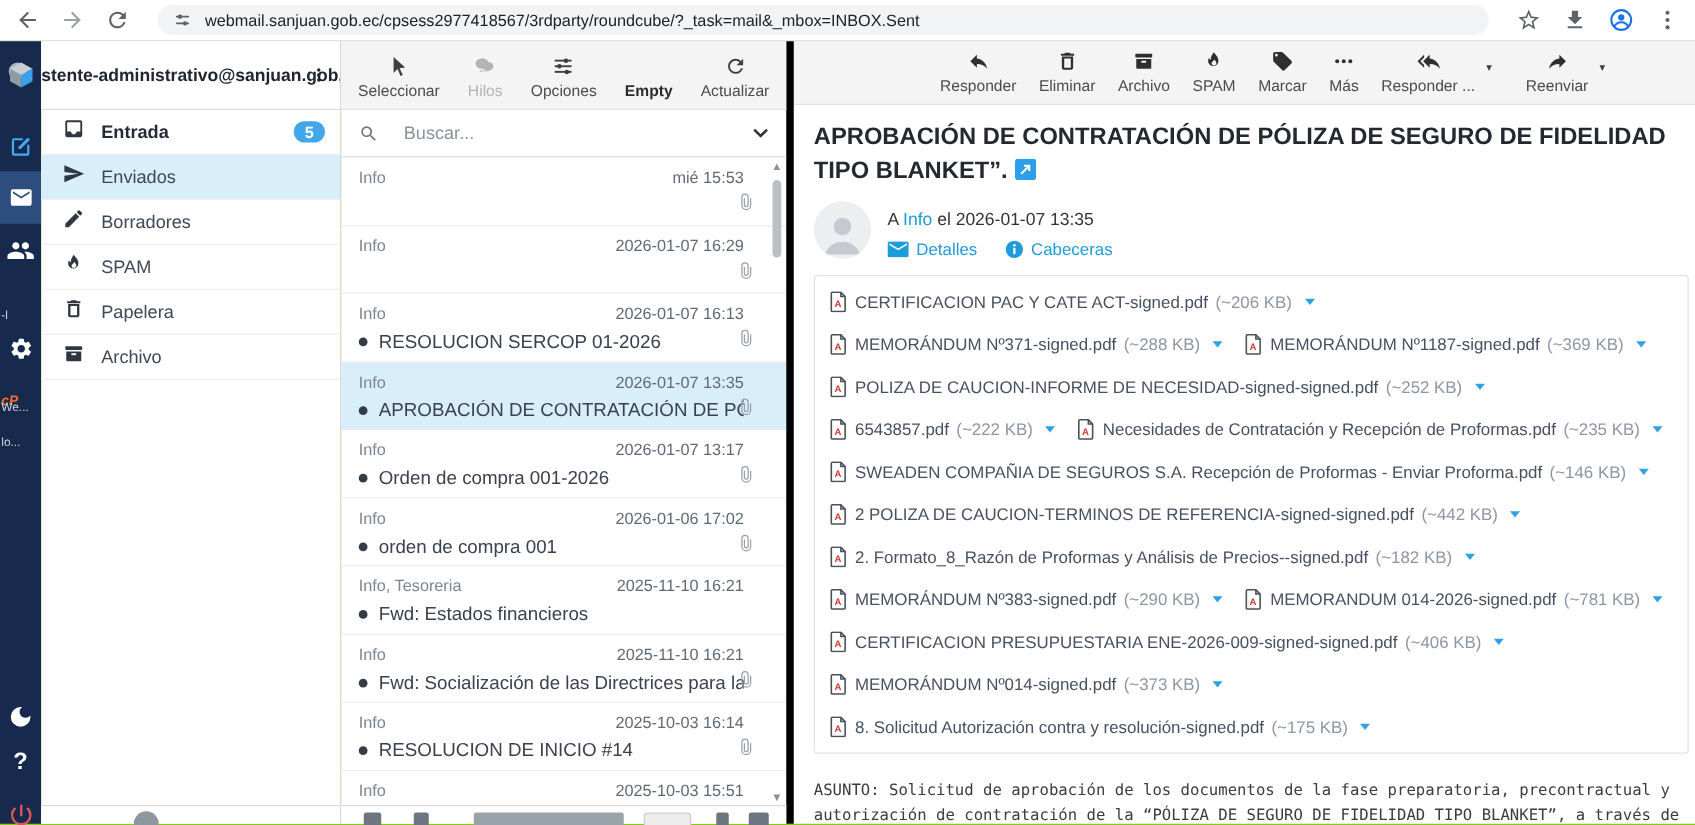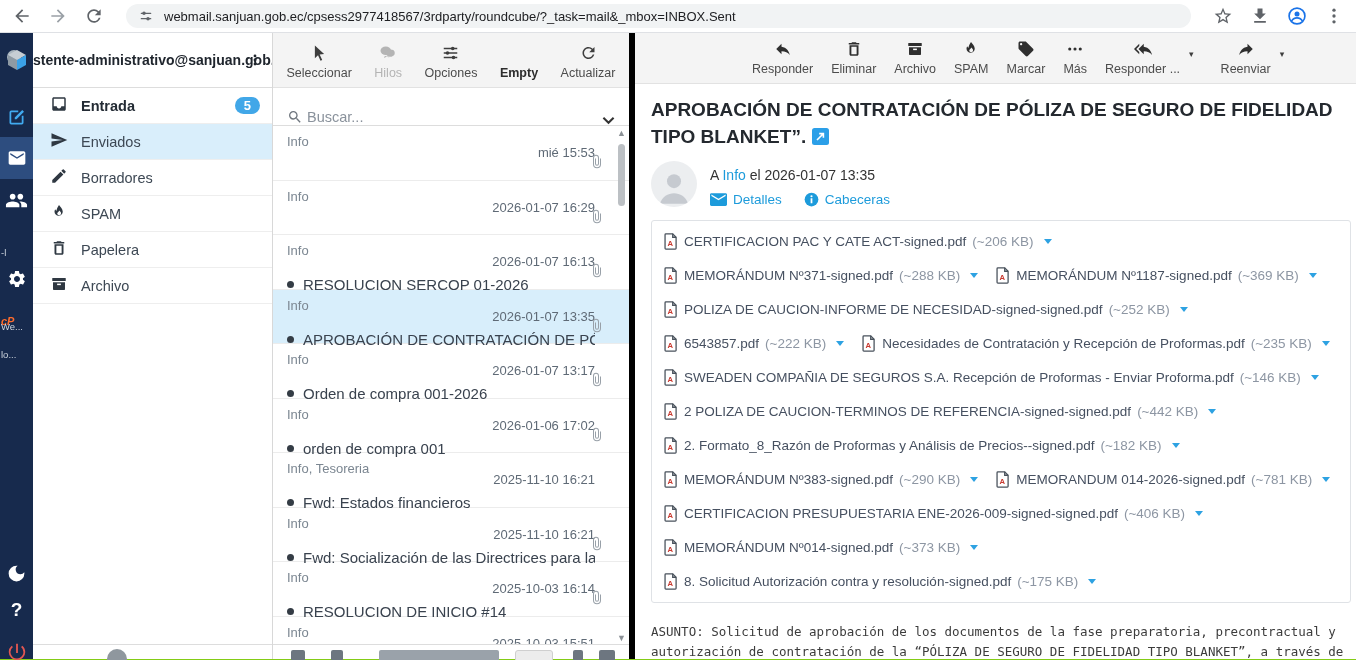--- a/index.html
+++ b/index.html
@@ -48,28 +48,28 @@
   .listpane { width:362px; border-right:6px solid #000000; display:flex; flex-direction:column; position:relative; background:#fff; flex:none; }
   .toolbar { height:55px; background:#f4f4f4; border-bottom:1px solid #e2e2e2; display:flex; align-items:stretch; }
   .tb-btn { display:flex; flex-direction:column; align-items:center; justify-content:flex-end; gap:4px;
             padding:7px 9px; font-size:12.5px; color:#4c4c4c; cursor:pointer; }
   .tb-btn svg { display:block; }
   .tb-btn.disabled { color:#b4b4b4; }
   .tb-btn.strong { font-weight:700; color:#2d2d2d; }
   .tb-group { display:flex; }
   .tb-caret { font-size:9px; color:#3e3e3e; margin:16px 4px 0 0; }
   .list-toolbar { justify-content:space-evenly; }
-  .searchbar { height:38px; border-bottom:1px solid #ddd; display:flex; align-items:flex-end; gap:4px; padding:0 14px; }
+  .searchbar { height:38px; border-bottom:1px solid #ddd; display:flex; align-items:center; gap:20px; padding:0 14px; }
   .search-input { border:none; outline:none; flex:1; font-size:14.5px; color:#333; background:transparent; font-family:inherit; }
   .search-input::placeholder { color:#8a929c; }
   .msglist { flex:1; overflow:hidden; }
   .msg { height:54.5px; padding:8px 34px 0 14px; border-bottom:1px solid #ececec; position:relative; cursor:pointer; }
   .msg.selected { background:#d8eefb; }
   .msg-l1 { display:flex; font-size:13px; color:#7b8691; }
-  .msg-date { margin-left:auto; color:#5f6a76;margin-top:11px; }
+  .msg-date { margin-left:auto; color:#5f6a76; }
   .msg-l2 { margin-top:7px; display:flex; align-items:center; gap:9px; }
   .bullet { width:7px; height:7px; border-radius:50%; background:#343c45; flex:none; }
   .msg-subj { font-size:15px; color:#39424e; white-space:nowrap; overflow:hidden; }
   .msg-clip { position:absolute; right:24px; top:28px; }
   .list-scroll { position:absolute; right:1px; top:95px; bottom:16px; width:13px; }
   .scr-arrow { color:#8b9196; font-size:9px; text-align:center; line-height:10px; cursor:pointer; }
   .scr-thumb { position:absolute; top:16px; left:3px; width:7px; height:62px; background:#bcc0c4; border-radius:4px; cursor:pointer; }
   .scr-down { position:absolute; bottom:0; left:0; right:0; }
   .list-footer { position:absolute; bottom:0; left:0; right:0; height:15px; background:#fff; border-top:1px solid #ddd; z-index:3;
                  display:flex; align-items:flex-start; padding:5px 14px 0 18px; gap:8px; }

